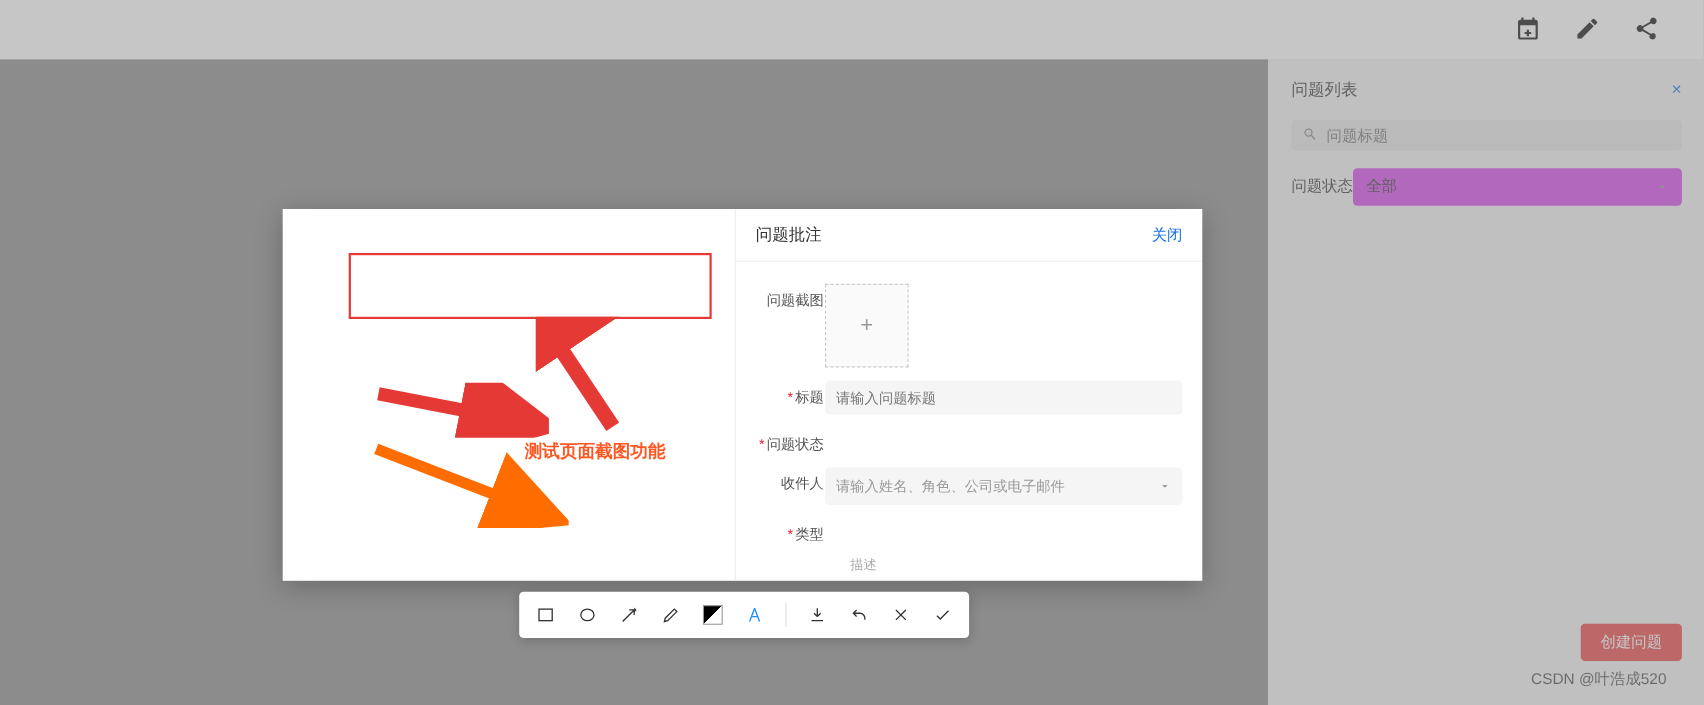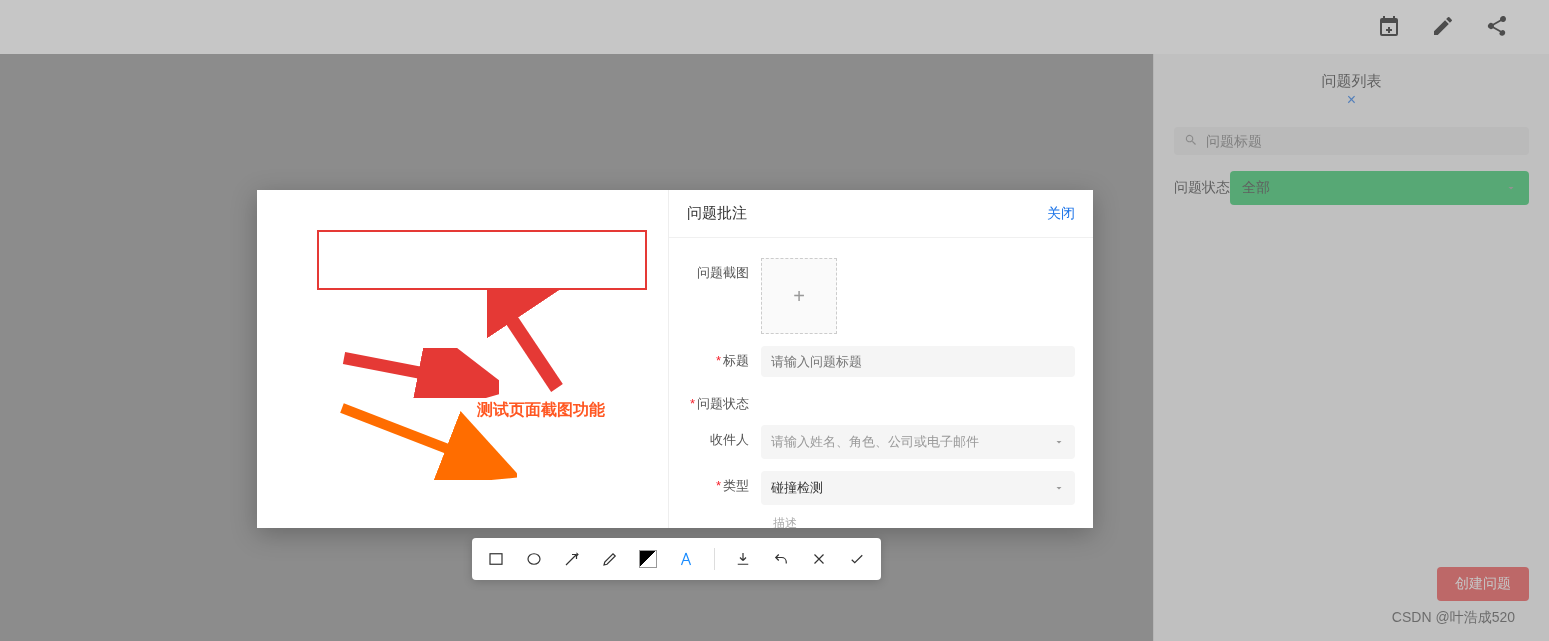--- a/index.html
+++ b/index.html
@@ -26,29 +26,29 @@
 }
 .topbar svg { width: 24px; height: 24px; fill: #4d4d4d; cursor: pointer; }
 .right-panel {
   position: absolute;
   top: 54px; right:0; bottom:0;
   width: 396px;
   background: #f5f5f5;
   border-left: 1px solid #e0e0e0;
   padding: 18px 20px;
 }
-.rp-header { display:flex; justify-content:space-between; align-items:center; margin-bottom:18px;flex-direction:column;}
+.rp-header { display:flex; justify-content:space-between; align-items:center; margin-bottom:18px;}
 .rp-title { font-size:15px; color:#333; }
 .rp-close { color:#1a73e8; cursor:pointer; font-size:16px;}
 .rp-search { display:flex; background:#e8e8e8; border-radius:4px; padding:6px 10px; margin-bottom:16px;}
 .rp-search svg{ width:14px; height:14px; fill:#888; margin-right:8px;}
 .rp-search input{ border:none; background:transparent; outline:none; flex:1; font-size:14px; color:#333;}
 .rp-status-row{ display:flex; align-items:center; }
 .rp-status-label{ color:#333; font-size:14px;}
-.rp-status-select{ flex:1; background:#22c55e; border-radius:4px; padding:8px 12px; display:flex; justify-content:space-between; align-items:center; cursor:pointer;text-align:center;}
+.rp-status-select{ flex:1; background:#d946ef; border-radius:4px; padding:8px 12px; display:flex; justify-content:space-between; align-items:center; cursor:pointer;text-align:center;}
 .rp-create{ position:absolute; right:20px; bottom:40px; background:#ef4444; color:#fff; padding:8px 18px; border-radius:4px; cursor:pointer; font-size:14px;}
 .dim-veil{ position:absolute; top:54px; right:0; width:396px; bottom:0; background:rgba(140,140,140,0.5);}
 
 .modal {
   position: absolute;
   left: 257px; top: 190px;
   width: 836px; height: 338px;
   background:#fff;
   display:flex;
   box-shadow: 0 6px 24px rgba(0,0,0,0.25);
@@ -56,21 +56,21 @@
 .canvas-area { width:412px; position:relative; border-right:1px solid #eee;}
 .red-box{ position:absolute; left:60px; top:40px; width:330px; height:60px; border:2px solid #e53935;}
 .arrow{ position:absolute;}
 .arrow svg{ display:block;}
 .anno-text{ position:absolute; left:220px; top:210px; color:#ff5722; font-weight:600; font-size:16px;}
 
 .form-area{ flex:1; padding:14px 0 14px 0; overflow:hidden;}
 .form-header{ display:flex; justify-content:space-between; align-items:center; padding:0 18px 14px 18px; border-bottom:1px solid #f0f0f0; margin-bottom:14px;}
 .form-title{ font-size:15px; font-weight:500;}
 .form-close{ color:#1a73e8; cursor:pointer; font-size:14px;}
-.form-row{ display:flex; align-items:flex-start; padding:6px 18px; gap:12px;}
+.form-row{ display:flex; align-items:flex-start; padding:6px 18px; gap:1px;}
 .form-label{ width:62px; text-align:right; font-size:13px; color:#555; padding-top:6px;}
 .form-label.req::before{ content:"*"; color:#f5222d; margin-right:2px;}
 .form-ctrl{ flex:1;}
 .upload-box{ width:76px; height:76px; border:1px dashed #ccc; background:#fafafa; display:flex; align-items:center; justify-content:center; color:#999; font-size:20px; cursor:pointer;}
 .text-input{ width:100%; background:#f5f5f5; border:none; border-radius:4px; padding:8px 10px; font-size:13px; outline:none;}
 .select-ctrl{ width:100%; background:#f5f5f5; border-radius:4px; padding:8px 10px; font-size:13px; display:flex; justify-content:space-between; align-items:center; cursor:pointer; color:#333;}
 .select-ctrl.ph{ color:#999;}
 .chev{ width:12px; height:12px; fill:#999;}
 .desc-label-hint{ font-size:12px; color:#aaa; padding-left:104px; margin-top:4px;}
 
@@ -203,28 +203,20 @@
           <span style="white-space:nowrap; overflow:hidden; text-overflow:clip;">请输入姓名、角色、公司或电子邮件</span>
           <svg class="chev" viewBox="0 0 24 24">
               <path d="M7 10l5 5 5-5z" fill="#999"></path>
             </svg>
         </div>
       </div>
     </div>
 
     <div class="form-row">
       <span class="form-label req">类型</span>
-      <div class="form-ctrl">
-        <div class="select-ctrl">
-          <span>碰撞检测</span>
-          <svg class="chev" viewBox="0 0 24 24">
-              <path d="M7 10l5 5 5-5z" fill="#999"></path>
-            </svg>
-        </div>
-      </div>
     </div>
 
     <div class="desc-label-hint">描述</div>
 
   </div>
 </div>
 
 <div class="toolbar">
   <span class="tb-icon">
       <svg viewBox="0 0 24 24">

